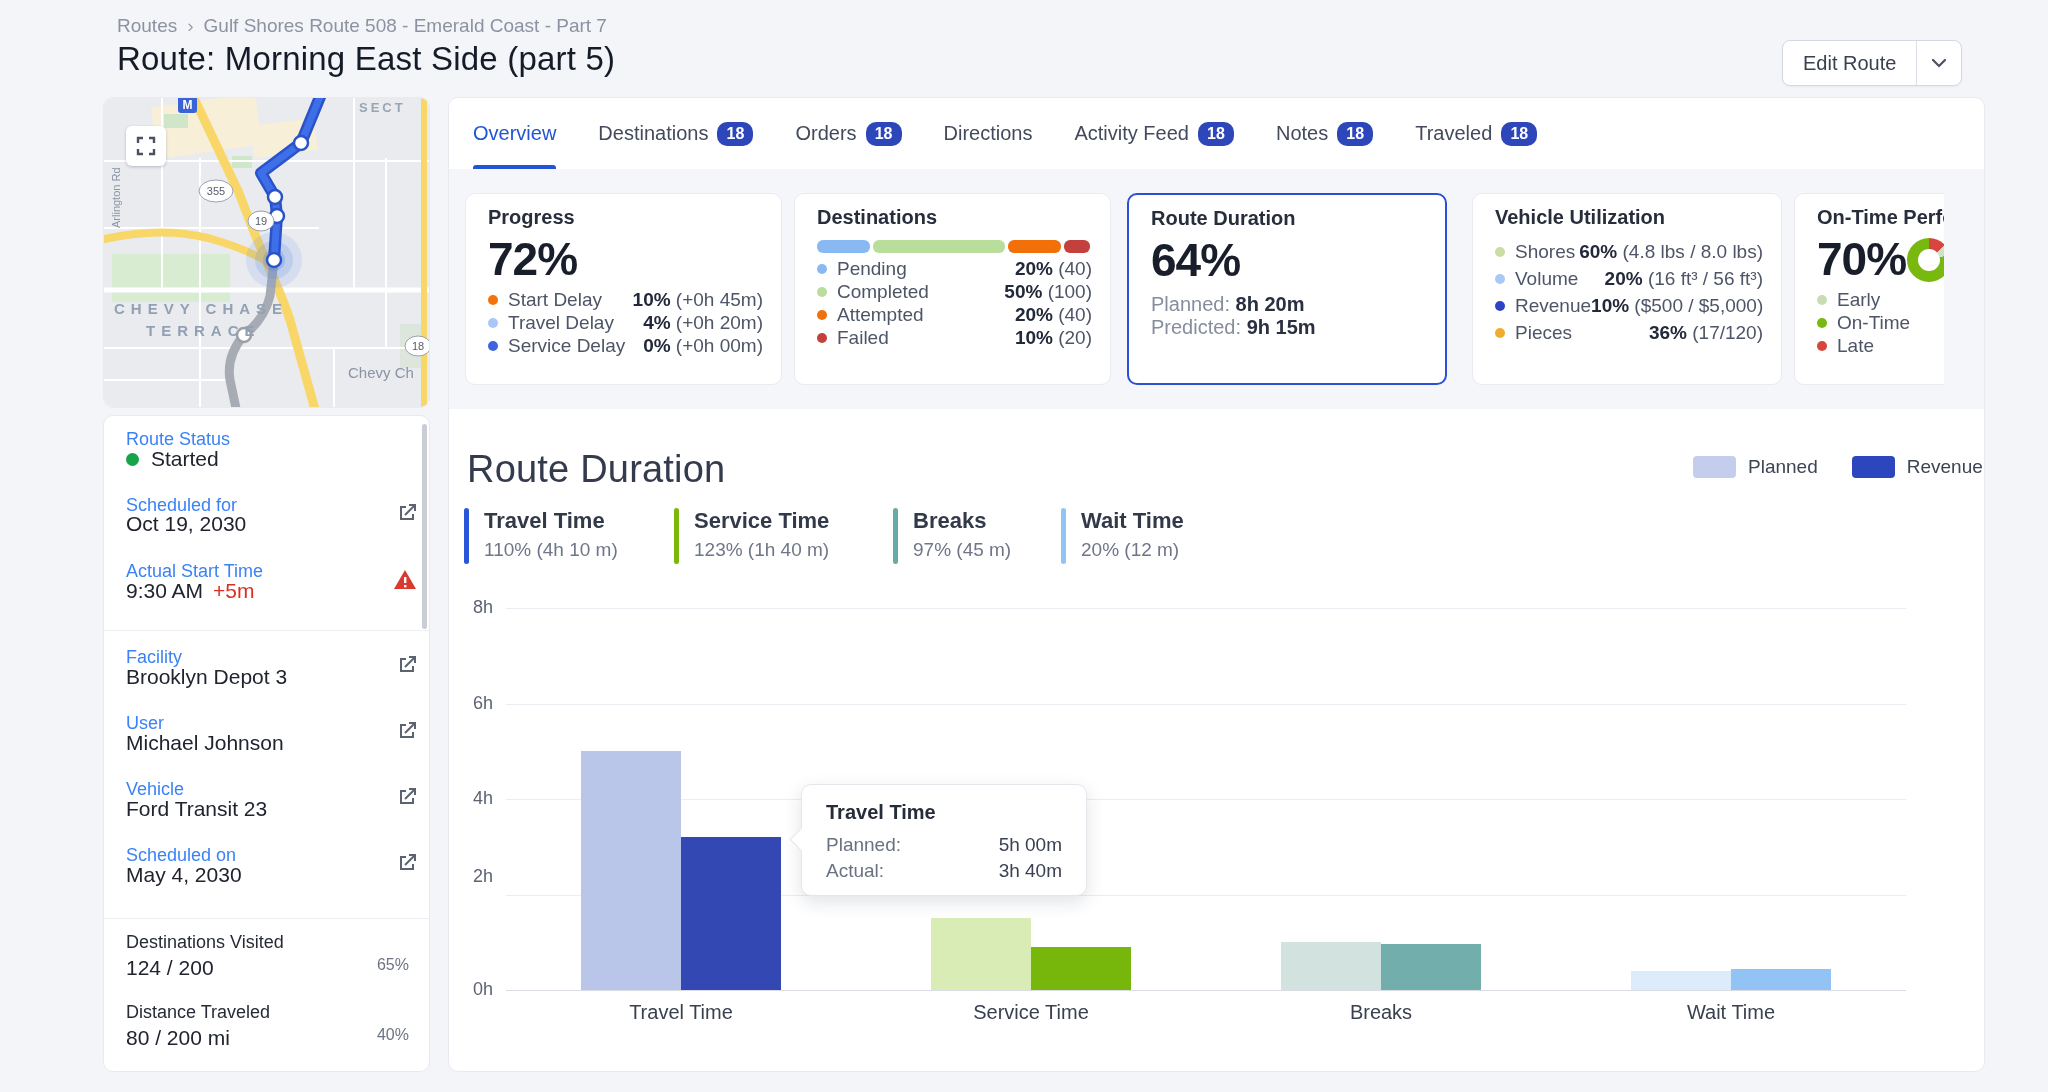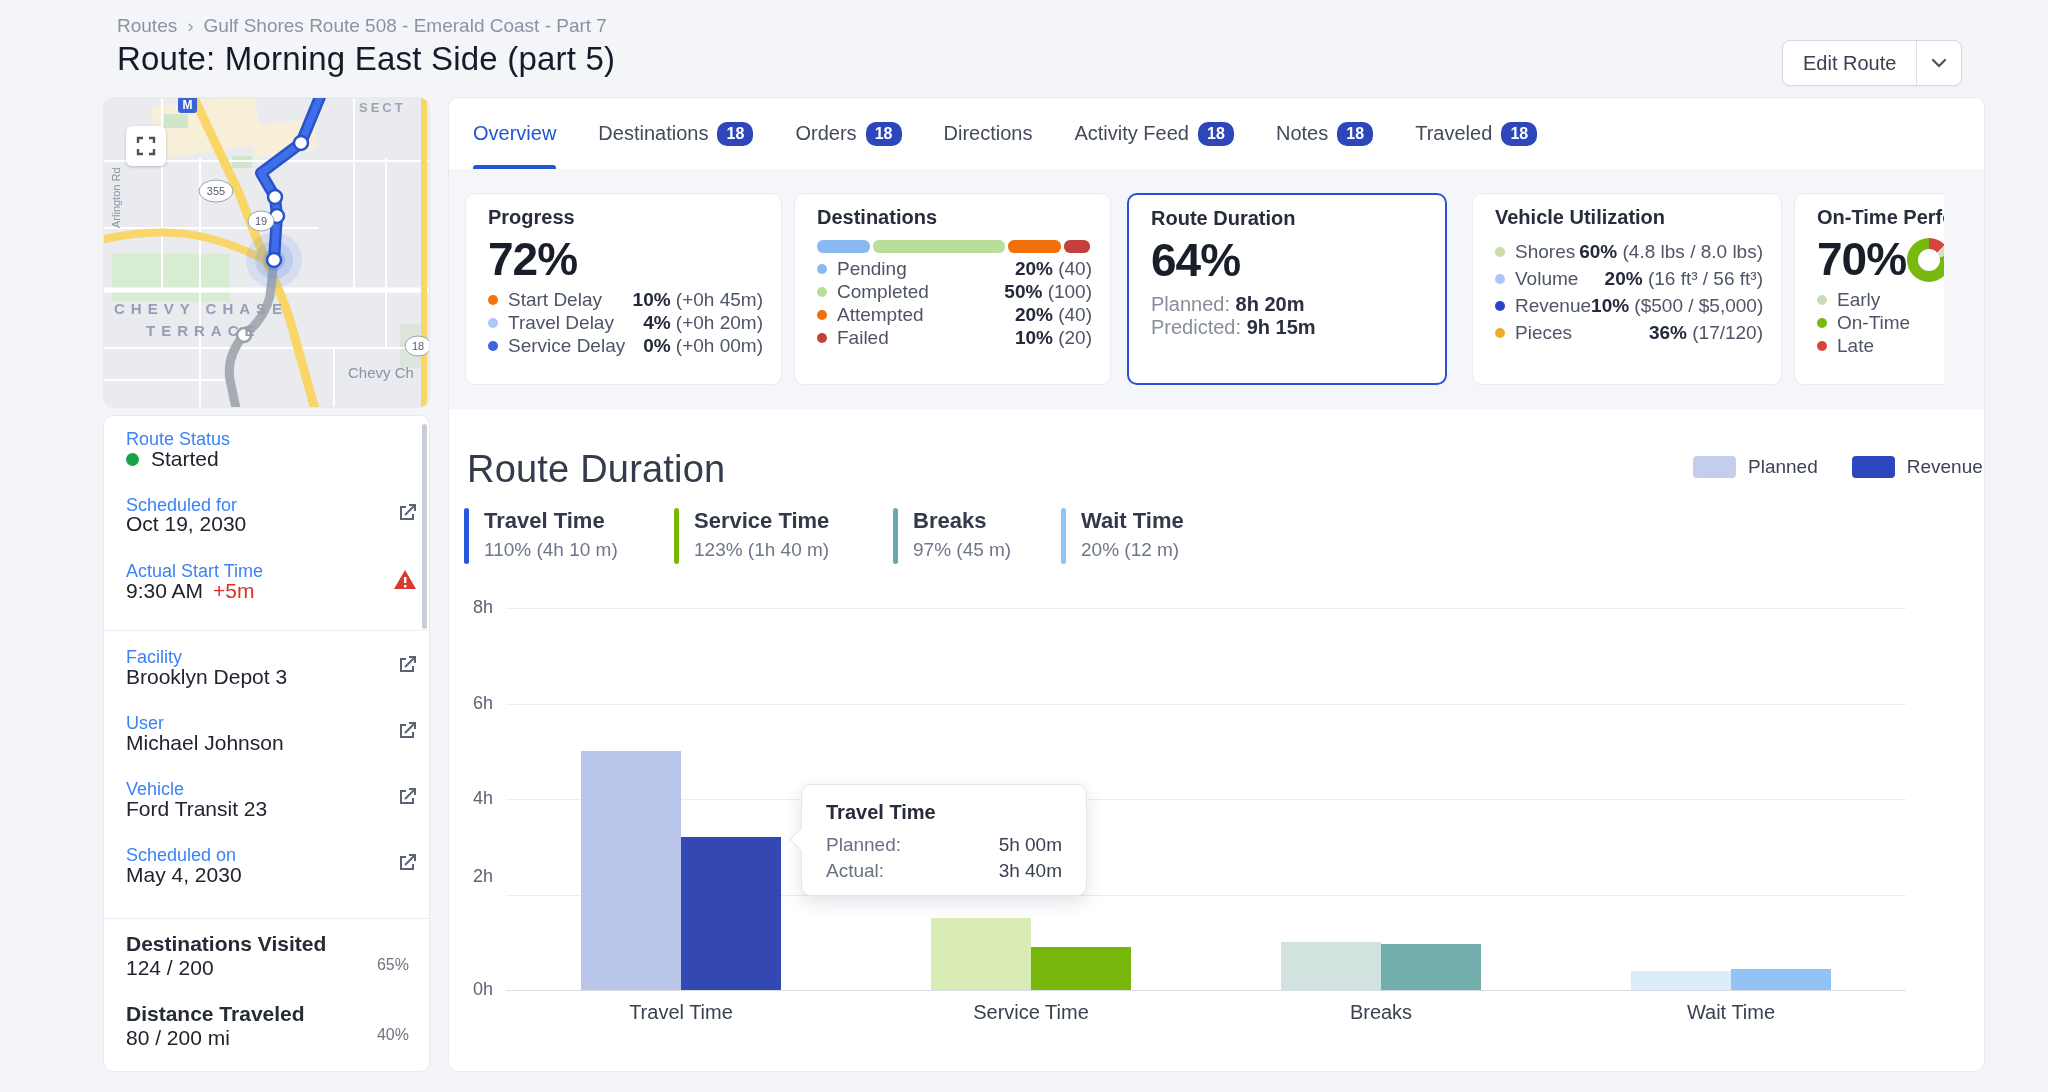--- a/index.html
+++ b/index.html
@@ -38,21 +38,21 @@
   .mrow .mdetail{color:#4d5566}
   .stackbar{position:absolute;left:22px;right:20px;top:46px;height:13px;display:flex;gap:3px}
   .stackbar .seg{height:13px;border-radius:6px}
   .kv{position:absolute;left:22px;font-size:20px;color:#868d9c;white-space:nowrap}
   .kv b{color:#2a3040;font-weight:bold}
   .donut{position:absolute;border-radius:50%;display:flex;align-items:center;justify-content:center}
   .donut .hole{width:52%;height:52%;border-radius:50%;background:#fff}
   
   .flabel{position:absolute;left:22px;font-size:18px;color:#3b82f6;white-space:nowrap}
   .fvalue{position:absolute;left:22px;font-size:21px;color:#20242f;white-space:nowrap}
-  .fvalue.bold{font-weight:bold;color:#262b36;font-size:21px}
+  .fvalue.bold{font-weight:normal;color:#262b36;font-size:18px}
   .fdivider{position:absolute;left:0;right:0;height:1px;background:#eceef2}
   .fpct{position:absolute;right:20px;font-size:16px;color:#6d7482}
   .linkicon{position:absolute;right:10px;width:24px;height:24px;color:#5c6370;cursor:pointer}
   .statusdot{display:inline-block;width:13px;height:13px;border-radius:50%;margin-right:12px}
   .delta{color:#d93025;margin-left:10px}
   .sthumb{position:absolute;right:2px;width:5px;border-radius:3px;background:#c9cdd6}
   
   .section-title{font-size:38px;color:#343b4d;letter-spacing:.2px}
   .legend{display:flex;align-items:center;gap:34px}
   .legend .item{display:flex;align-items:center;gap:12px;font-size:19px;color:#3d4454}

